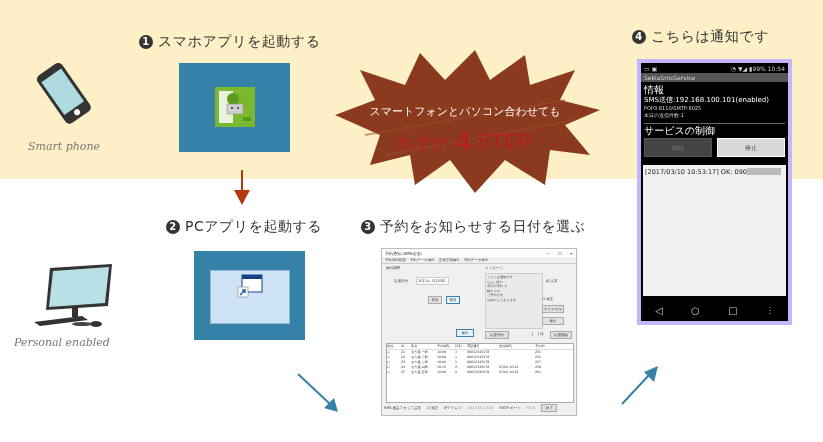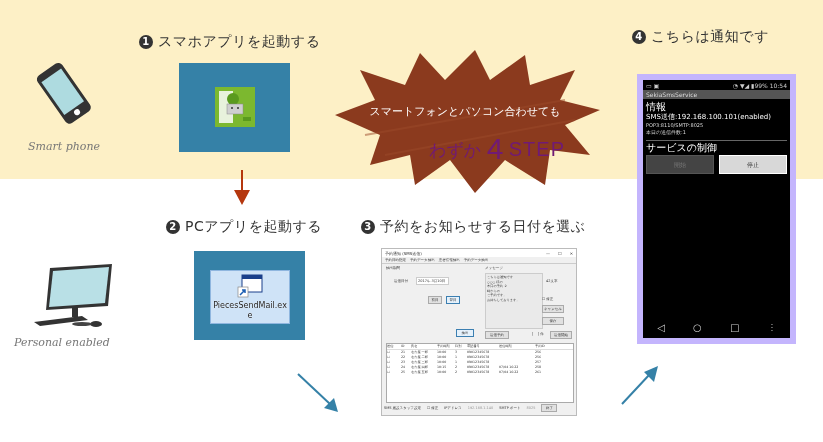--- a/index.html
+++ b/index.html
@@ -6,25 +6,25 @@
   body{width:823px;height:442px;position:relative;overflow:hidden;background:#ffffff;font-family:"DejaVu Sans","Liberation Sans",sans-serif;}
   .band{position:absolute;left:0;top:0;width:823px;height:179px;background:#fdf0c6;}
   .abs{position:absolute;}
   .step-title{position:absolute;font-size:14px;color:#333;white-space:nowrap;letter-spacing:0.5px;}
   .step-title .num{display:inline-block;width:14px;height:14px;border-radius:50%;background:#333;color:#fff;font-size:10px;line-height:14px;text-align:center;margin-right:5px;vertical-align:1px;font-weight:bold;}
   .device-label{position:absolute;font-family:"DejaVu Serif","Liberation Serif",serif;font-style:italic;color:#777;font-size:11px;white-space:nowrap;}
   .bluebox{position:absolute;background:#3581a7;}
   
   .burst{position:absolute;left:325px;top:45px;width:280px;height:150px;}
   .burst-text1{position:absolute;left:365px;top:104px;width:200px;text-align:center;color:#fff;font-size:11px;white-space:nowrap;}
-  .burst-text2{position:absolute;left:365px;top:132px;width:200px;text-align:right;color:#701a75;font-size:17px;white-space:nowrap;}
+  .burst-text2{position:absolute;left:365px;top:124px;width:200px;text-align:center;color:#b91c1c;font-size:17px;white-space:nowrap;}
   .burst-text2 .big{font-size:30px;font-family:"Liberation Sans",sans-serif;vertical-align:-3px;}
   .burst-text2 .step{font-family:"Liberation Sans",sans-serif;font-size:20px;letter-spacing:1px;}
   
-  .phone{position:absolute;left:637px;top:74px;width:147px;height:258px;background:#000;border:6px solid #c4b5fd;}
+  .phone{position:absolute;left:637px;top:59px;width:147px;height:258px;background:#000;border:4px solid #c4b5fd;}
   .ph-status{height:10px;background:#000;color:#ccc;font-size:6px;display:flex;justify-content:space-between;align-items:center;padding:0 3px;}
   .ph-appbar{height:9px;background:#555;color:#ddd;font-size:6px;line-height:9px;padding-left:3px;}
   .ph-info{color:#fff;padding:2px 3px 0 3px;}
   .ph-h{font-size:10px;line-height:12px;}
   .ph-ip{font-size:7px;line-height:9px;white-space:nowrap;}
   .ph-small{font-size:5px;line-height:7px;color:#ddd;white-space:nowrap;}
   .ph-div{height:1px;background:#666;margin:4px 0 2px 0;}
   .ph-btns{display:flex;gap:5px;padding:3px 3px 0 3px;}
   .ph-btn{flex:1;height:17px;font-size:6px;line-height:17px;text-align:center;}
   .ph-btn.disabled{background:#444;color:#777;border:1px solid #555;}
@@ -95,21 +95,20 @@
   <span class="num">2</span><span>PCアプリを起動する</span>
 </div>
 <div class="bluebox" style="left:194px;top:251px;width:111px;height:89px"></div>
 <div class="deskicon">
   <svg class="abs" style="left:26px;top:2px" width="26" height="26" viewBox="0 0 26 26">
     <rect x="5" y="2" width="20" height="17" fill="#fff" stroke="#1a3f8a" stroke-width="1"></rect>
     <rect x="5" y="2" width="20" height="4" fill="#1a3f8a"></rect>
     <rect x="1" y="14" width="10" height="10" fill="#fff" stroke="#888" stroke-width="0.7"></rect>
     <path d="M3 22 L8 17 M5 17 L8 17 L8 20" stroke="#1d5fb3" stroke-width="1.5" fill="none"></path>
   </svg>
-  <div class="label">PiecesSendMail.exe</div>
 </div>
 
 <svg class="burst" viewBox="0 0 280 150">
   <path d="M10,70 L50,55 L35,25 L80,40 L95,8 L120,35 L150,5 L165,35 L200,10 L205,40 L250,25 L235,55 L275,65 L240,80 L265,110 L225,105 L220,140 L180,115 L150,148 L125,115 L90,140 L85,110 L45,120 L55,90 Z" fill="#8b3a1e"></path>
   <path d="M40,90 L240,55 M60,110 L250,75" stroke="#9c4a2a" stroke-width="2" opacity="0.5"></path>
 </svg>
 <div class="burst-text1">スマートフォンとパソコン合わせても</div>
 <div class="burst-text2">
   <span>わずか</span>
   <span class="big">4</span>
@@ -254,19 +253,22 @@
     <div class="ph-ip">SMS送信:192.168.100.101(enabled)</div>
     <div class="ph-small">POP3:8110/SMTP:8025</div>
     <div class="ph-small">本日の送信件数:1</div>
     <div class="ph-div"></div>
     <div style="font-size:10px;line-height:9px">サービスの制御</div>
   </div>
   <div class="ph-btns">
     <div class="ph-btn disabled">開始</div>
     <div class="ph-btn active">停止</div>
   </div>
+  <div class="ph-log">
+    <span>[2017/03/10 10:53:17] OK: 090</span><span class="mask"></span>
+  </div>
   <div class="ph-nav">
     <span>◁</span>
     <span>○</span>
     <span>□</span>
     <span style="font-size:8px">⋮</span>
   </div>
 </div>
 
 </body></html>

